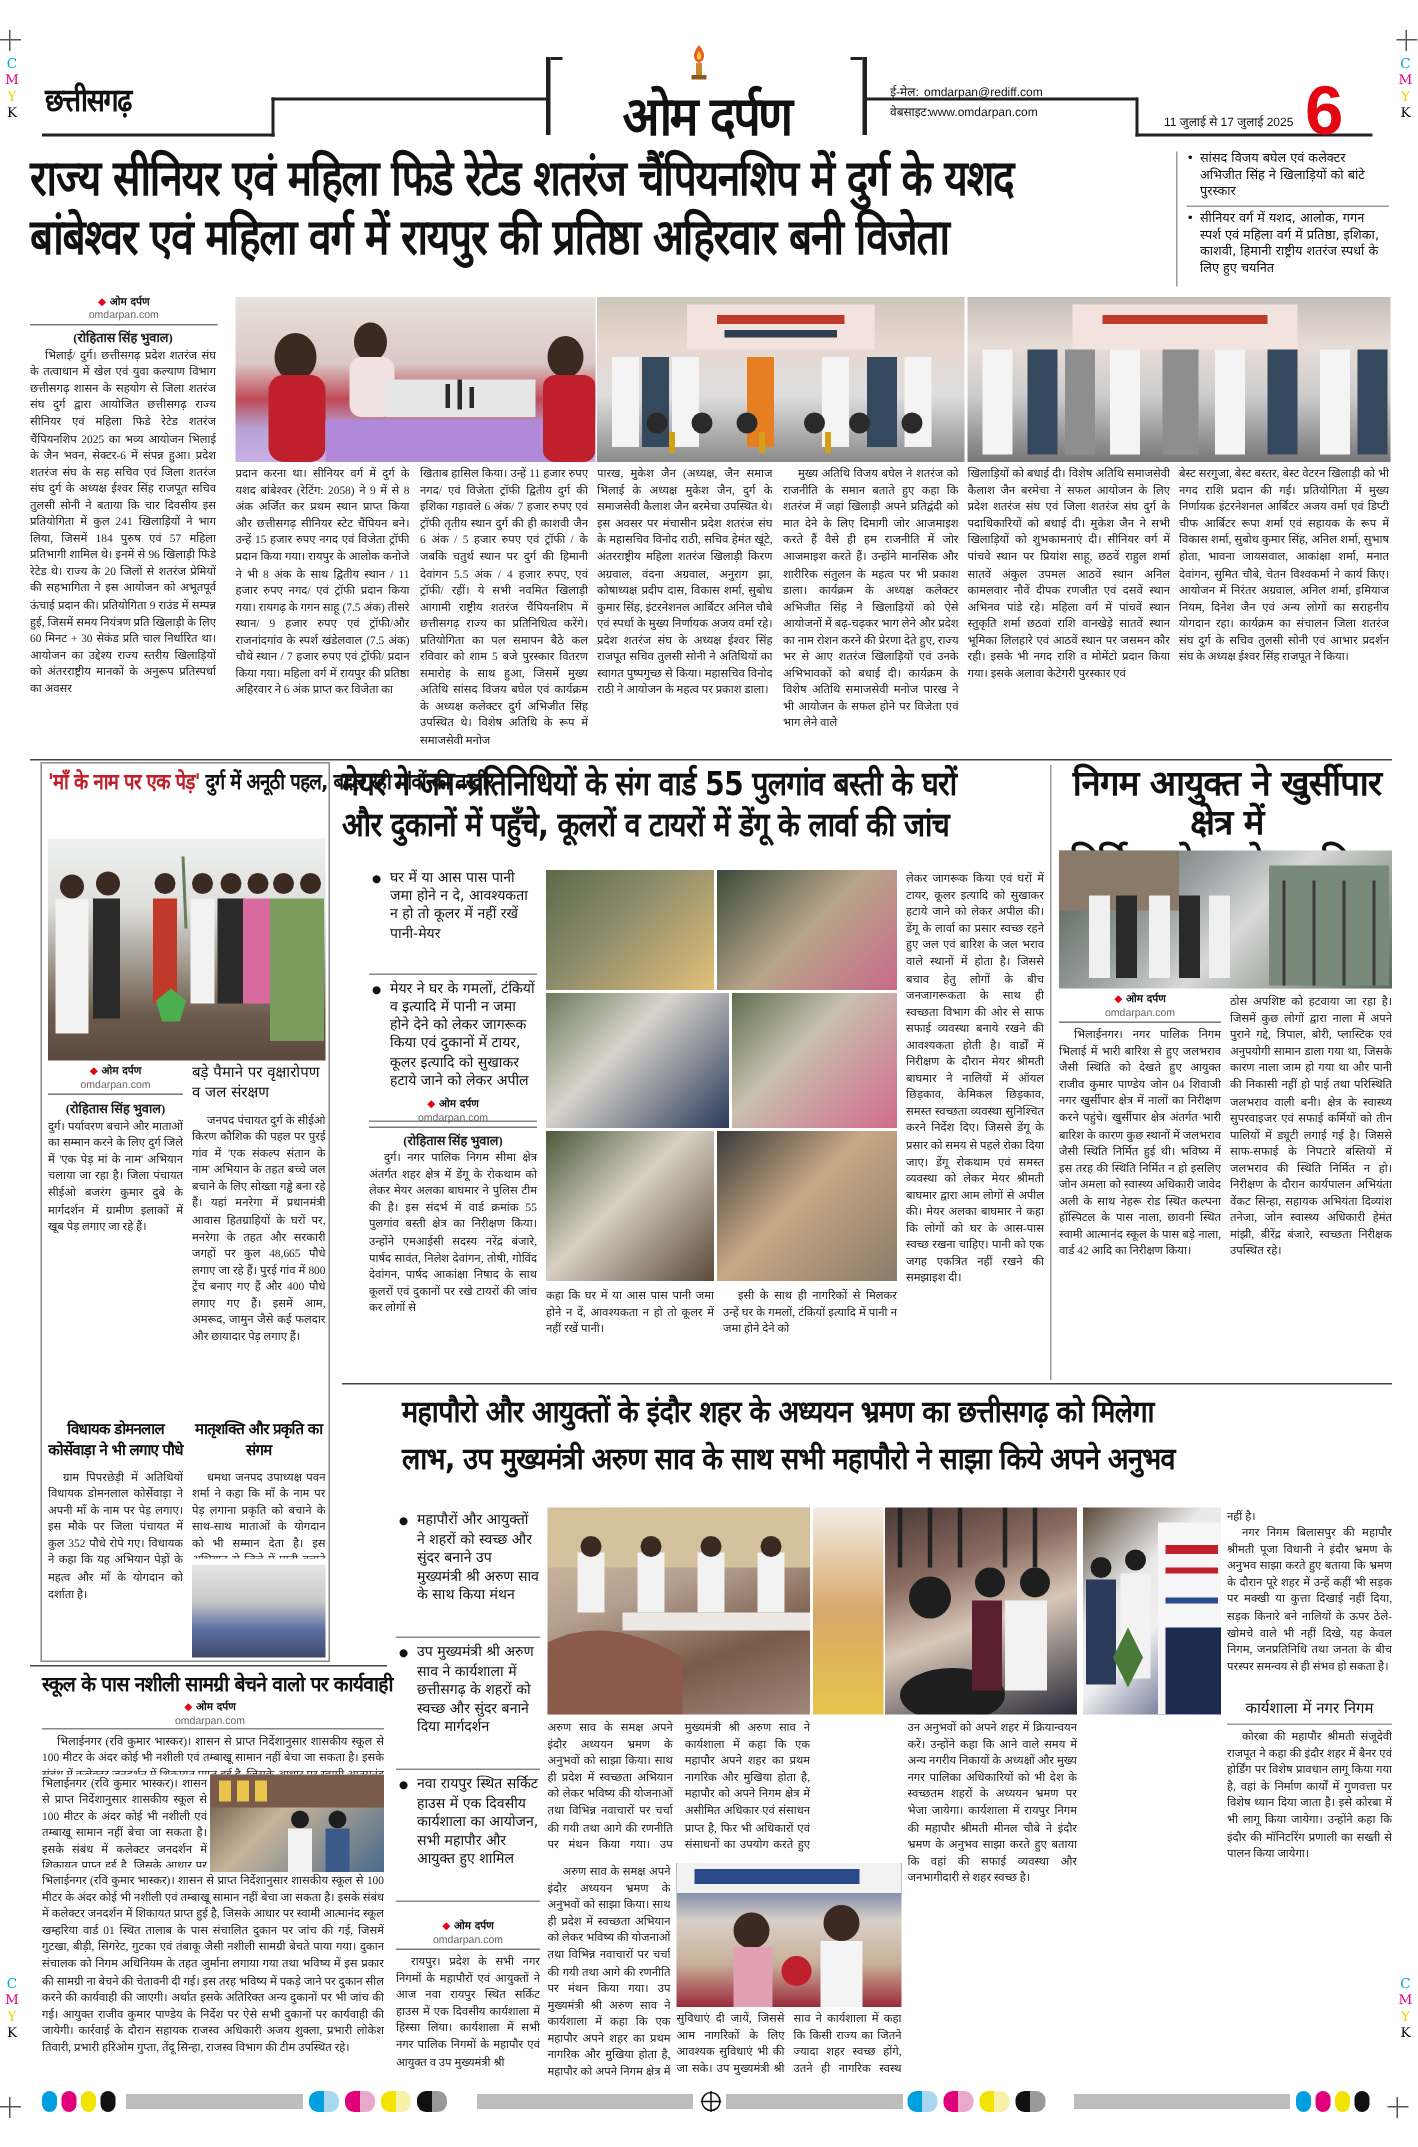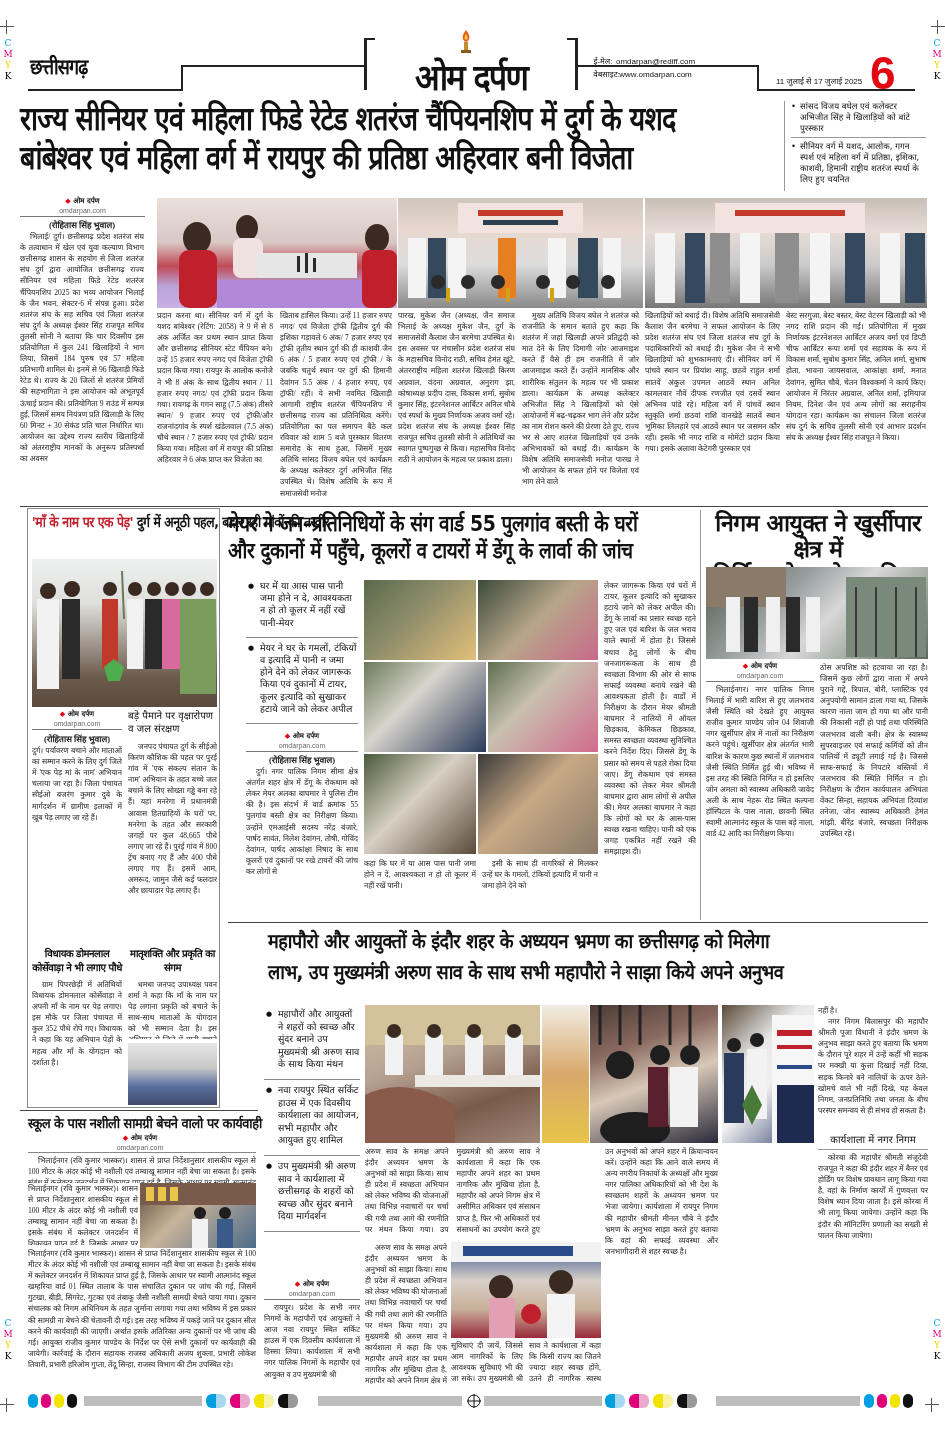--- a/index.html
+++ b/index.html
@@ -33,21 +33,21 @@
   .byline .brand:before { content: "◆ "; color: #e30613; }
   .byline .url { color: #666; font-family: "Liberation Sans", sans-serif; border-bottom: 1px solid #777; display: block; padding-bottom: 1px; }
   .col { position: absolute; font-size: 7.6px; line-height: 11.1px; text-align: justify; color: #222; overflow: hidden; font-family: Liberation Serif, serif; }
   .col p { text-indent: 10px; }
   .photo { position: absolute; overflow: hidden; }
   .rule-v { position: absolute; width: 1px; background: #999; }
   .rule-h { position: absolute; height: 1px; background: #999; }
   .box { position: absolute; border: 1px solid #888; }
   .sub-hl { position: absolute; font-weight: bold; text-align: center; letter-spacing: -0.5px; }
   .bullets { position: absolute; font-size: 10px; line-height: 13.3px; }
-  .bullets li { list-style: none; position: relative; padding-left: 14px; padding-bottom: 8px; margin-bottom: 4px; border-bottom: 1px solid #888; }
+  .bullets li { list-style: none; position: relative; padding-left: 14px; padding-bottom: 20px; margin-bottom: 4px; border-bottom: 1px solid #888; }
   .bullets li:before { content: "●"; position: absolute; left: 2px; top: 0; font-size: 7px; }
   .dot { position: absolute; top: 1394px; width: 10px; height: 14px; border-radius: 6px; }
   .gray { position: absolute; top: 1396px; height: 10px; background: #bdbdbd; }
 </style>
 </head>
 <body>
 
 <div class="cross" style="left:0;top:20px;"></div>
 <div class="cross" style="left:931px;top:20px;"></div>
 <div class="cmyk" style="left:3px;top:38px;">
@@ -352,22 +352,22 @@
 
 <div class="rule-h" style="left:228px;top:922px;width:700px;background:#444;"></div>
 
 <div>
   <div class="sub-hl" style="left:268px;top:926px;width:660px;font-size:20px;line-height:31px;text-align:left;transform:scaleX(0.9);transform-origin:left;white-space:nowrap;">
     <div>महापौरो और आयुक्तों के इंदौर शहर के अध्ययन भ्रमण का छत्तीसगढ़ को मिलेगा</div>
     <div>लाभ, उप मुख्यमंत्री अरुण साव के साथ सभी महापौरो ने साझा किये अपने अनुभव</div>
   </div>
   <ul class="bullets" style="left:264px;top:1008px;width:96px;font-size:9.4px;line-height:12.6px;">
     <li>महापौरों और आयुक्तों ने शहरों को स्वच्छ और सुंदर बनाने उप मुख्यमंत्री श्री अरुण साव के साथ किया मंथन</li>
+    <li>उप मुख्यमंत्री श्री अरुण साव ने कार्यशाला में छत्तीसगढ़ के शहरों को स्वच्छ और सुंदर बनाने दिया मार्गदर्शन</li>
     <li>नवा रायपुर स्थित सर्किट हाउस में एक दिवसीय कार्यशाला का आयोजन, सभी महापौर और आयुक्त हुए शामिल</li>
-    <li>उप मुख्यमंत्री श्री अरुण साव ने कार्यशाला में छत्तीसगढ़ के शहरों को स्वच्छ और सुंदर बनाने दिया मार्गदर्शन</li>
   </ul>
   <div class="abs byline" style="left:264px;top:1280px;width:96px;">
     <div class="brand">ओम दर्पण</div>
     <span class="url">omdarpan.com</span>
   </div>
   <div class="col" style="left:264px;top:1302px;width:96px;height:85px;">
       <p>रायपुर। प्रदेश के सभी नगर निगमों के महापौरों एवं आयुक्तों ने आज नवा रायपुर स्थित सर्किट हाउस में एक दिवसीय कार्यशाला में हिस्सा लिया। कार्यशाला में सभी नगर पालिक निगमों के महापौर एवं आयुक्त व उप मुख्यमंत्री श्री</p>
     </div>
 
   <div class="photo" style="left:365px;top:1005px;width:175px;height:138px;background:linear-gradient(160deg,#d8c4a6 0%,#b4a090 40%,#7a5a4a 70%,#a0887a 100%);">

